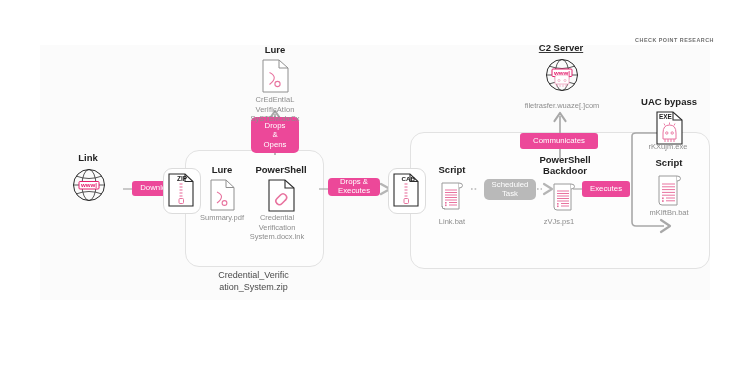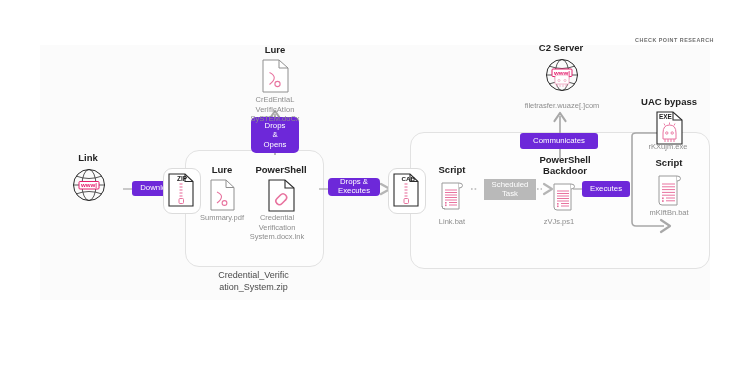--- a/index.html
+++ b/index.html
@@ -67,21 +67,21 @@
   .icon-frame {
     position: absolute;
     border: 1px solid #dcdcdc;
     border-radius: 9px;
     background: #ffffff;
   }
 
   
   .pill {
     position: absolute;
-    background: #6d28d9;
+    background: #ec4899;
     color: #ffffff;
     font-size: 7.8px;
     line-height: 1.12;
     text-align: center;
     border-radius: 3px;
     display: flex;
     align-items: center;
     justify-content: center;
     padding: 2px 5px;
     box-sizing: border-box;
@@ -275,21 +275,21 @@
       </svg>
     </div>
   </div>
   <div class="fname" style="position:absolute; left:378px; top:172px; width:68px;">Link.bat</div>
 
   <div class="svgwrap" style="left:431px; top:138px;">
     <svg width="16" height="12" viewBox="0 0 16 12">
       <line x1="0" y1="6" x2="7" y2="6" stroke="#b5b5b5" stroke-width="1.6" stroke-dasharray="1.6 2"></line>
     </svg>
   </div>
-  <div class="pill gray" style="left:444px; top:134px; width:52px; height:21px; border-radius:0;">Scheduled
+  <div class="pill gray" style="left:444px; top:134px; width:52px; height:21px; border-radius:5px;">Scheduled
 Task</div>
   <div class="svgwrap" style="left:497px; top:135px;">
     <svg width="20" height="18" viewBox="0 0 20 18">
       <line x1="0" y1="9" x2="5" y2="9" stroke="#b5b5b5" stroke-width="1.6" stroke-dasharray="1.6 2"></line>
       <path d="M7 4 L15 9 L7 14" fill="none" stroke="#b5b5b5" stroke-width="2.2" stroke-linecap="round" stroke-linejoin="round"></path>
     </svg>
   </div>
 
   <div class="node" style="left:490px; top:110px; width:70px;">
     <div class="cap wrap" style="margin-bottom:3px; white-space:pre-line;">PowerShell
@@ -317,21 +317,21 @@
   <div class="fname" style="position:absolute; left:485px; top:172px; width:68px;">zVJs.ps1</div>
 
   <div class="svgwrap" style="left:510px; top:62px;">
     <svg width="20" height="52" viewBox="0 0 20 52">
       <line x1="10" y1="52" x2="10" y2="9" stroke="#a8a8a8" stroke-width="1.6"></line>
       <path d="M4.5 14 L10 6 L15.5 14" fill="none" stroke="#a8a8a8" stroke-width="2.2" stroke-linecap="round" stroke-linejoin="round"></path>
     </svg>
   </div>
   <div class="pill" style="left:480px; top:88px; width:78px; height:16px; border-radius:3px;">Communicates</div>
 
-  <div class="node" style="left:487px; top:-2px; width:68px;">
+  <div class="node" style="left:487px; top:-2px; width:68px;text-decoration:underline;">
     <div class="cap" style="margin-bottom:3px;">C2 Server</div>
     <div class="svgwrap" style="position:relative; left:17px;">
       <svg width="36" height="38" viewBox="0 0 36 38">
         <ellipse cx="18" cy="18" rx="15.5" ry="15.5" fill="none" stroke="#2b2b2b" stroke-width="1"></ellipse>
         <ellipse cx="18" cy="18" rx="7" ry="15.5" fill="none" stroke="#2b2b2b" stroke-width="0.8"></ellipse>
         <line x1="2.5" y1="18" x2="33.5" y2="18" stroke="#2b2b2b" stroke-width="0.8"></line>
         <path d="M5 9 Q18 14 31 9" fill="none" stroke="#2b2b2b" stroke-width="0.8"></path>
         <path d="M5 27 Q18 22 31 27" fill="none" stroke="#2b2b2b" stroke-width="0.8"></path>
         <rect x="8" y="12" width="20" height="7.5" rx="1" fill="#ffffff" stroke="#e5206e" stroke-width="1"></rect>
         <text x="18" y="17.9" font-family="Liberation Sans, sans-serif" font-size="6.2" font-weight="bold" fill="#e5206e" text-anchor="middle">www|</text>

